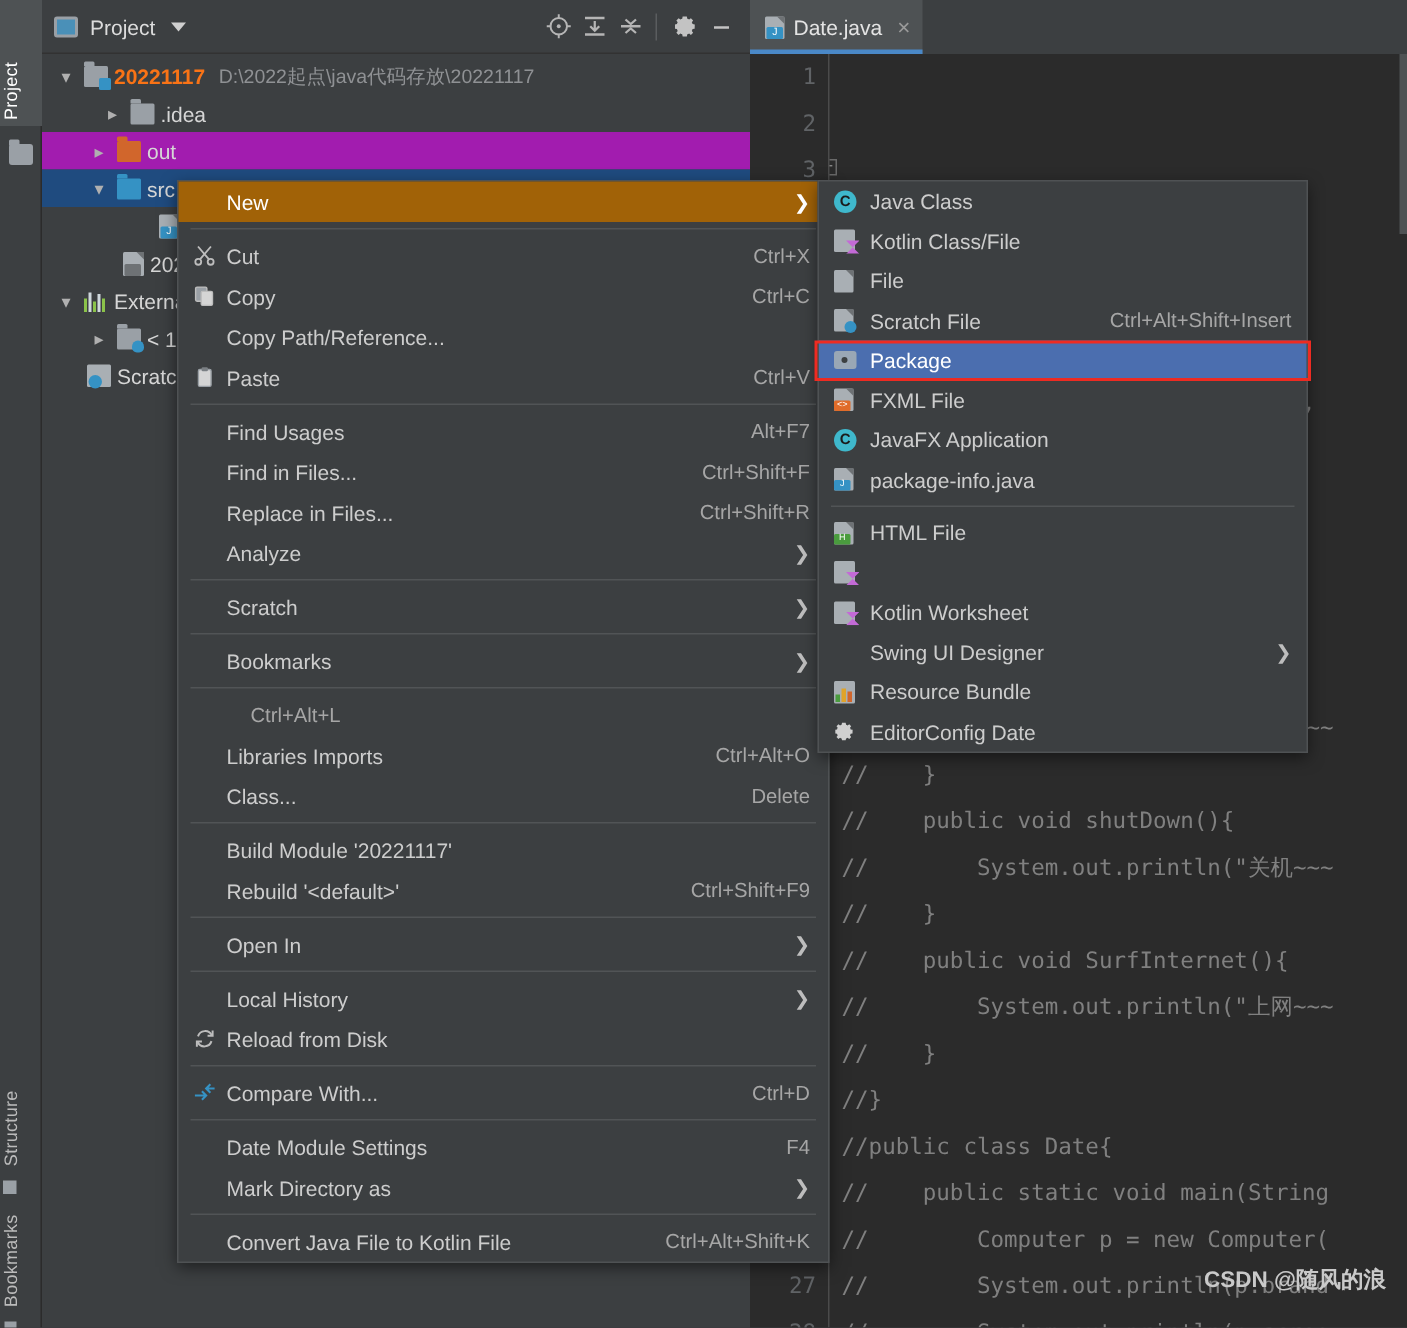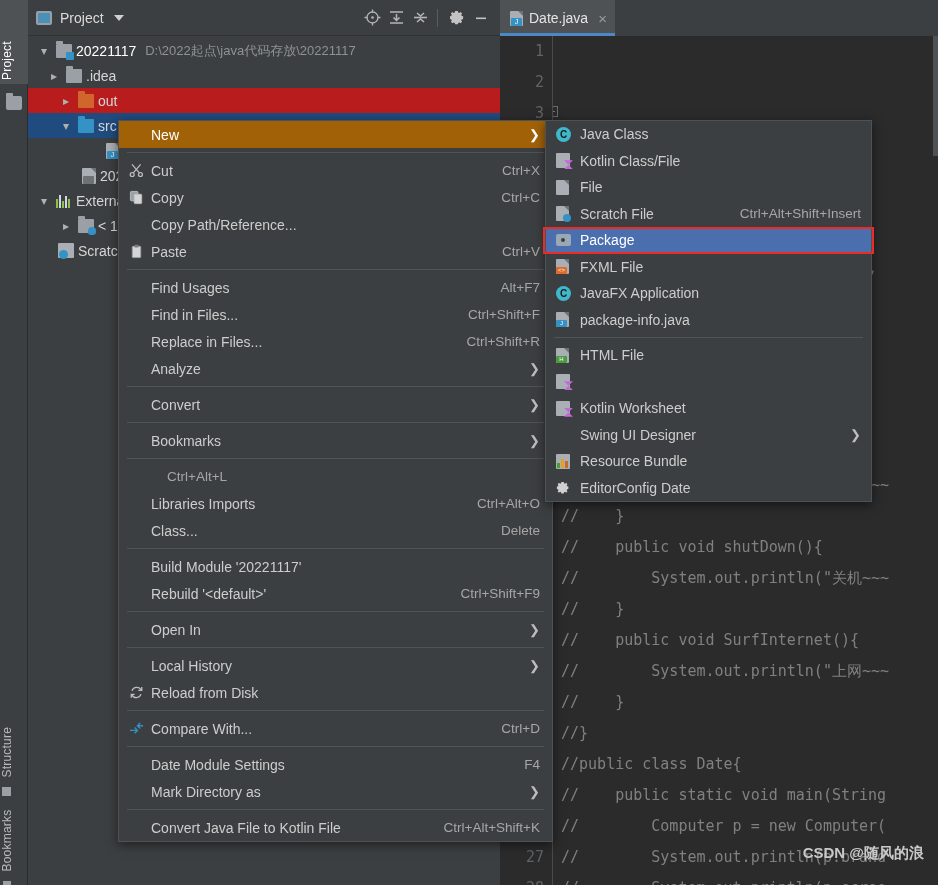--- a/index.html
+++ b/index.html
@@ -65,30 +65,30 @@
   .ph-sep { width:1px; height:18px; background:#5a5d5f; margin: 0 6px; }
 
   svg.ic { display:block; }
 
   
   .tree { position: relative; padding-top: 2px; }
   .trow {
     position: relative; height: 25px; display: flex; align-items: center;
     font-size: 14px; color: #d6d6d6; padding-left: 4px; white-space: nowrap;
   }
-  .trow.sel-out { background: #b91c1c; }
+  .trow.sel-out { background: #a21caf; }
   .trow.sel-src { background: #1f4b7f; }
   .arrow {
     width: 16px; display:flex; align-items:center; justify-content:center;
     color:#b0b0b0; font-size: 11px;
   }
   .arrow.down::before { content:'\25BE'; font-size:12px; }
   .arrow.right::before { content:'\25B8'; font-size:12px; }
   .tname { margin-left: 4px; }
-  .tname.bold { font-weight: normal; color: #ffffff; }
+  .tname.bold { font-weight: bold; color: #f97316; }
   .tpath { margin-left: 9px; color: #8f9194; font-size: 13px; }
 
   .fi { width: 16px; height: 14px; position: relative; flex: none; }
   .fi.gray  { background:#9aa0a6; border-radius: 1px; }
   .fi.gray::before { content:''; position:absolute; left:0; top:-3px; width:7px; height:3px; background:#9aa0a6; border-radius:1px 1px 0 0;}
   .fi.orange{ background:#d1662c; border-radius: 1px; }
   .fi.orange::before { content:''; position:absolute; left:0; top:-3px; width:7px; height:3px; background:#d1662c; border-radius:1px 1px 0 0;}
   .fi.blue  { background:#3592c4; border-radius: 1px; }
   .fi.blue::before { content:''; position:absolute; left:0; top:-3px; width:7px; height:3px; background:#3592c4; border-radius:1px 1px 0 0;}
   .fi .badge { position:absolute; right:-2px; bottom:-2px; width:8px; height:8px; background:#3592c4; border-radius:1px; }
@@ -280,21 +280,21 @@
 
       <div class="trow" style="padding-left:8px;">
         <span class="arrow down"></span>
         <span class="fi gray" style="margin-left:4px;">
             <i class="badge"></i>
           </span>
         <span class="tname bold">20221117</span>
         <span class="tpath">D:\2022起点\java代码存放\20221117</span>
       </div>
 
-      <div class="trow" style="padding-left:18px;">
+      <div class="trow" style="padding-left:39px;">
         <span class="arrow right"></span>
         <span class="fi gray" style="margin-left:4px;"></span>
         <span class="tname">.idea</span>
       </div>
 
       <div class="trow sel-out" style="padding-left:30px;">
         <span class="arrow right"></span>
         <span class="fi orange" style="margin-left:4px;"></span>
         <span class="tname">out</span>
       </div>
@@ -490,21 +490,21 @@
     </div>
     <div class="mi">
       <span class="mi-ic"></span>
       <span class="mi-label">Analyze</span>
       <span class="mi-arrow">❯</span>
     </div>
     <div class="msep"></div>
 
     <div class="mi">
       <span class="mi-ic"></span>
-      <span class="mi-label">Convert</span>
+      <span class="mi-label">Scratch</span>
       <span class="mi-arrow">❯</span>
     </div>
     <div class="msep"></div>
 
     <div class="mi">
       <span class="mi-ic"></span>
       <span class="mi-label">Bookmarks</span>
       <span class="mi-arrow">❯</span>
     </div>
     <div class="msep"></div>

